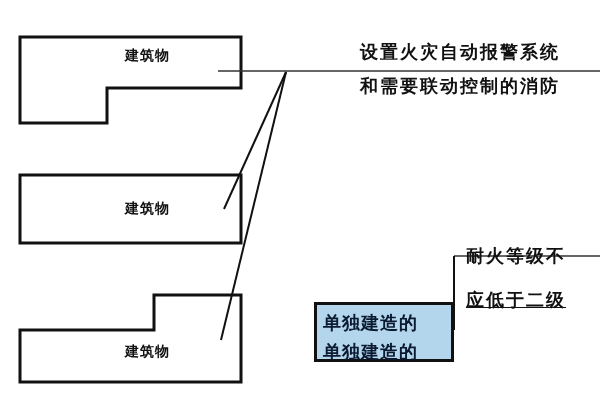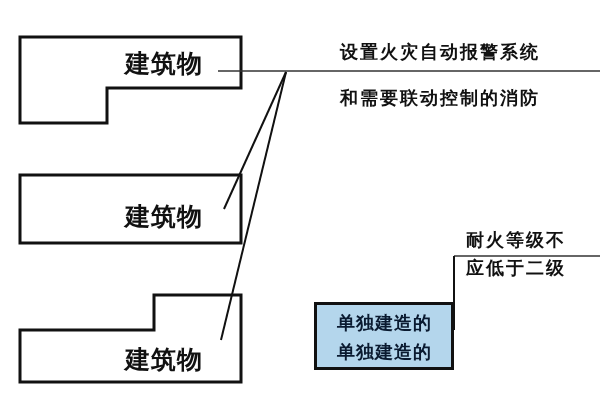--- a/index.html
+++ b/index.html
@@ -1,21 +1,21 @@
 <!DOCTYPE html>
 <html><head>
 <meta charset="utf-8">
 <style>
   html,body{margin:0;padding:0;background:#fff;}
   body{width:600px;height:401px;position:relative;overflow:hidden;font-family:"DejaVu Sans",sans-serif;}
   svg{position:absolute;left:0;top:0;}
-  .lbl{position:absolute;font-weight:bold;color:#111;font-size:25px;letter-spacing:1px;white-space:nowrap;}
+  .lbl{position:absolute;font-weight:bold;color:#111;font-size:14px;letter-spacing:1px;white-space:nowrap;}
   .note{position:absolute;font-weight:bold;color:#111;font-size:18px;letter-spacing:2px;white-space:nowrap;line-height:28px;}
-  .ctrl{position:absolute;left:314px;top:302px;width:140px;height:68px;background:#b4d6ec;border:3px solid #111;box-sizing:border-box;
-        font-weight:bold;color:#0a1a30;font-size:18px;line-height:29px;padding:3px 0 0 20px;letter-spacing:1px;}
+  .ctrl{position:absolute;left:314px;top:302px;width:140px;height:60px;background:#b4d6ec;border:3px solid #111;box-sizing:border-box;
+        font-weight:bold;color:#0a1a30;font-size:18px;line-height:29px;padding:3px 0 0 6px;letter-spacing:1px;}
 </style>
 </head>
 <body>
 
 <svg width="600" height="401">
 
   <path d="M20,37 L241,37 L241,88 L107,88 L107,123 L20,123 Z" fill="none" stroke="#111" stroke-width="3"></path>
 
   <rect x="20" y="175" width="221" height="68" fill="none" stroke="#111" stroke-width="3"></rect>
 
@@ -27,26 +27,26 @@
   <line x1="286" y1="72" x2="221" y2="340" stroke="#111" stroke-width="2"></line>
 
   <line x1="454" y1="256" x2="600" y2="256" stroke="#333" stroke-width="1.5"></line>
   <line x1="454" y1="256" x2="454" y2="330" stroke="#111" stroke-width="2"></line>
 </svg>
 
 <div class="lbl" style="left:125px;top:47px;">建筑物</div>
 <div class="lbl" style="left:125px;top:200px;">建筑物</div>
 <div class="lbl" style="left:125px;top:343px;">建筑物</div>
 
-<div class="note" style="left:340px;top:38px;">
+<div class="note" style="left:360px;top:38px;">
   <div>设置火灾自动报警系统</div>
-  <div style="margin-top:18px;">和需要联动控制的消防</div>
+  <div style="margin-top:6px;">和需要联动控制的消防</div>
 </div>
 
-<div class="note" style="left:466px;top:226px;">
+<div class="note" style="left:466px;top:242px;">
   <div>耐火等级不</div>
-  <div style="margin-top:0;">应低于二级</div>
+  <div style="margin-top:16px;text-decoration:underline;">应低于二级</div>
 </div>
 
 <div class="ctrl">
   <div>单独建造的</div>
   <div>单独建造的</div>
 </div>
 
 </body></html>

